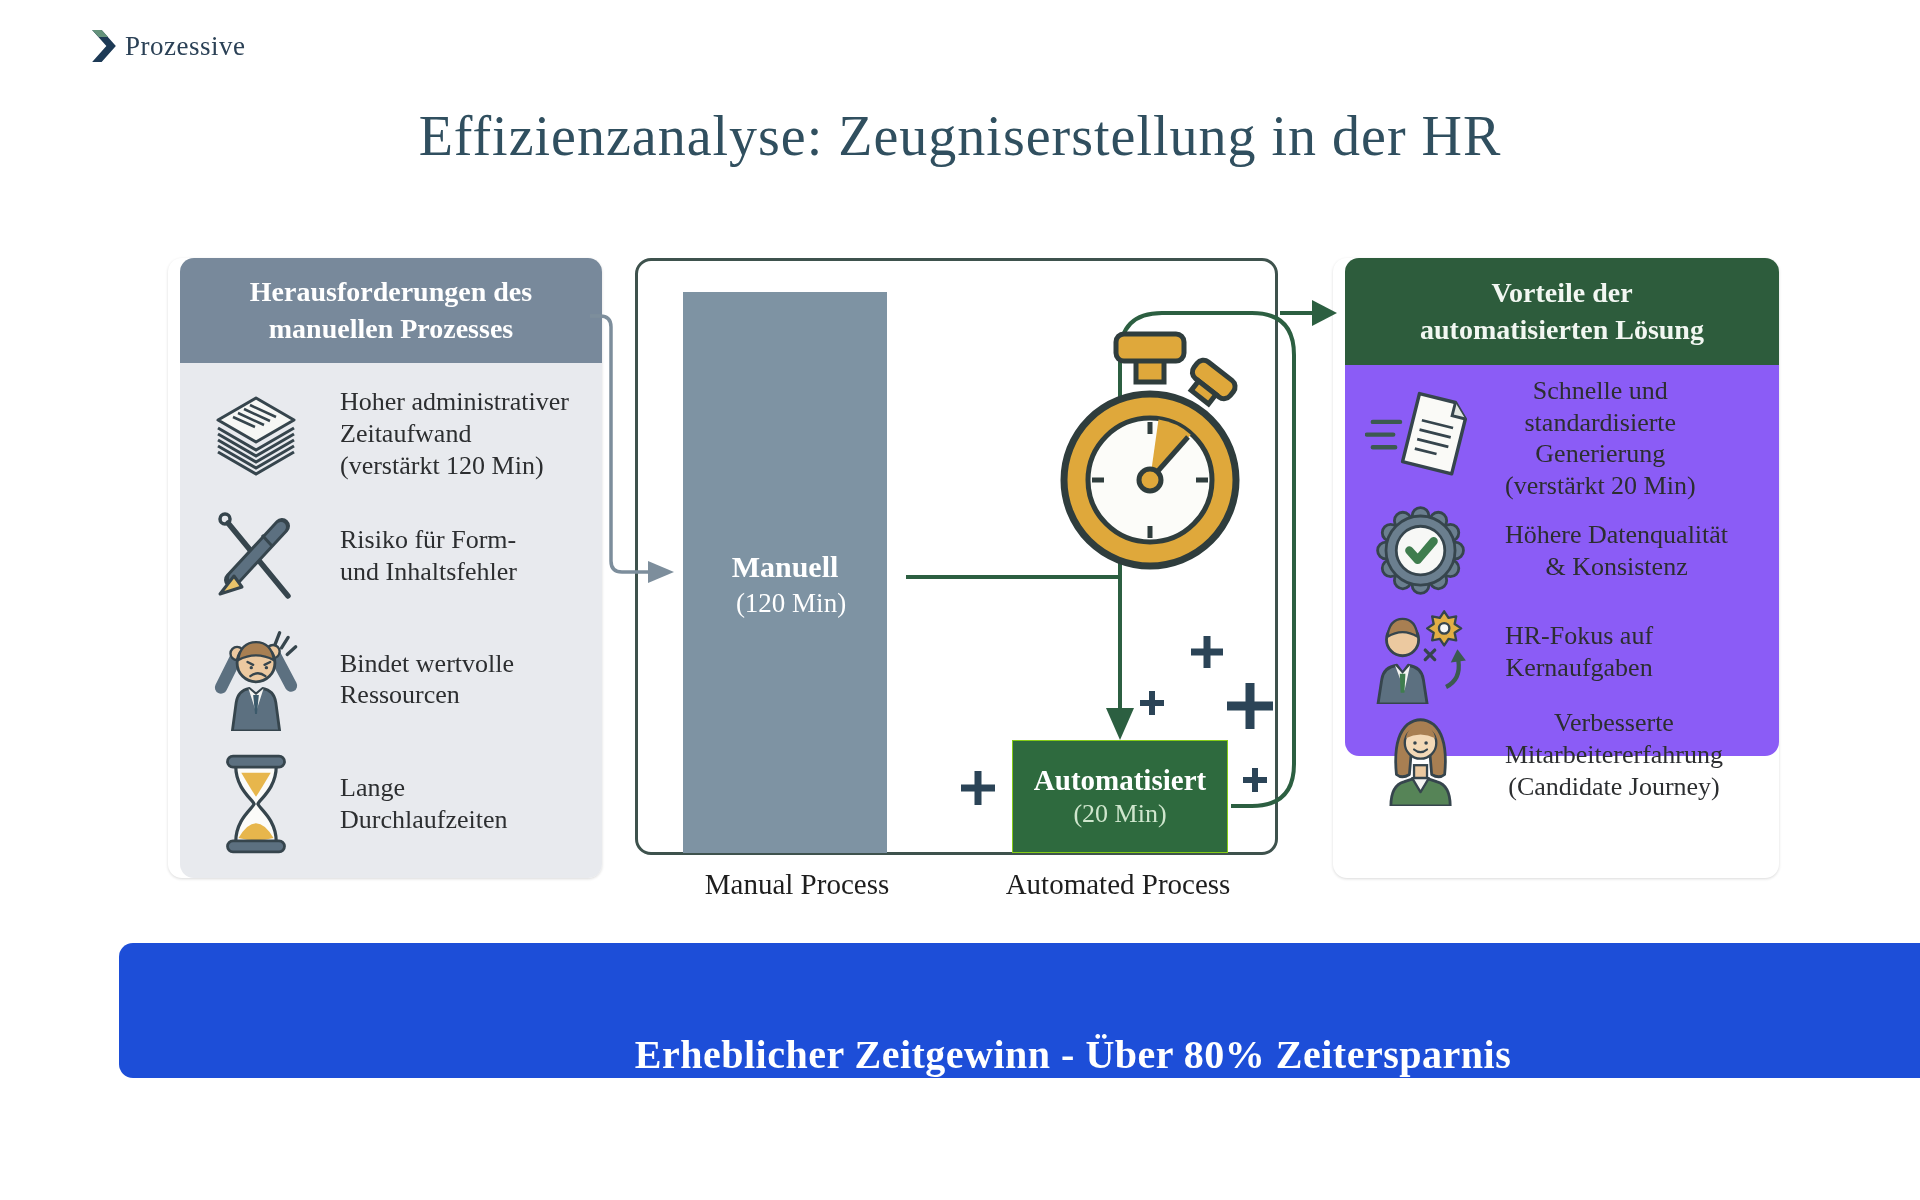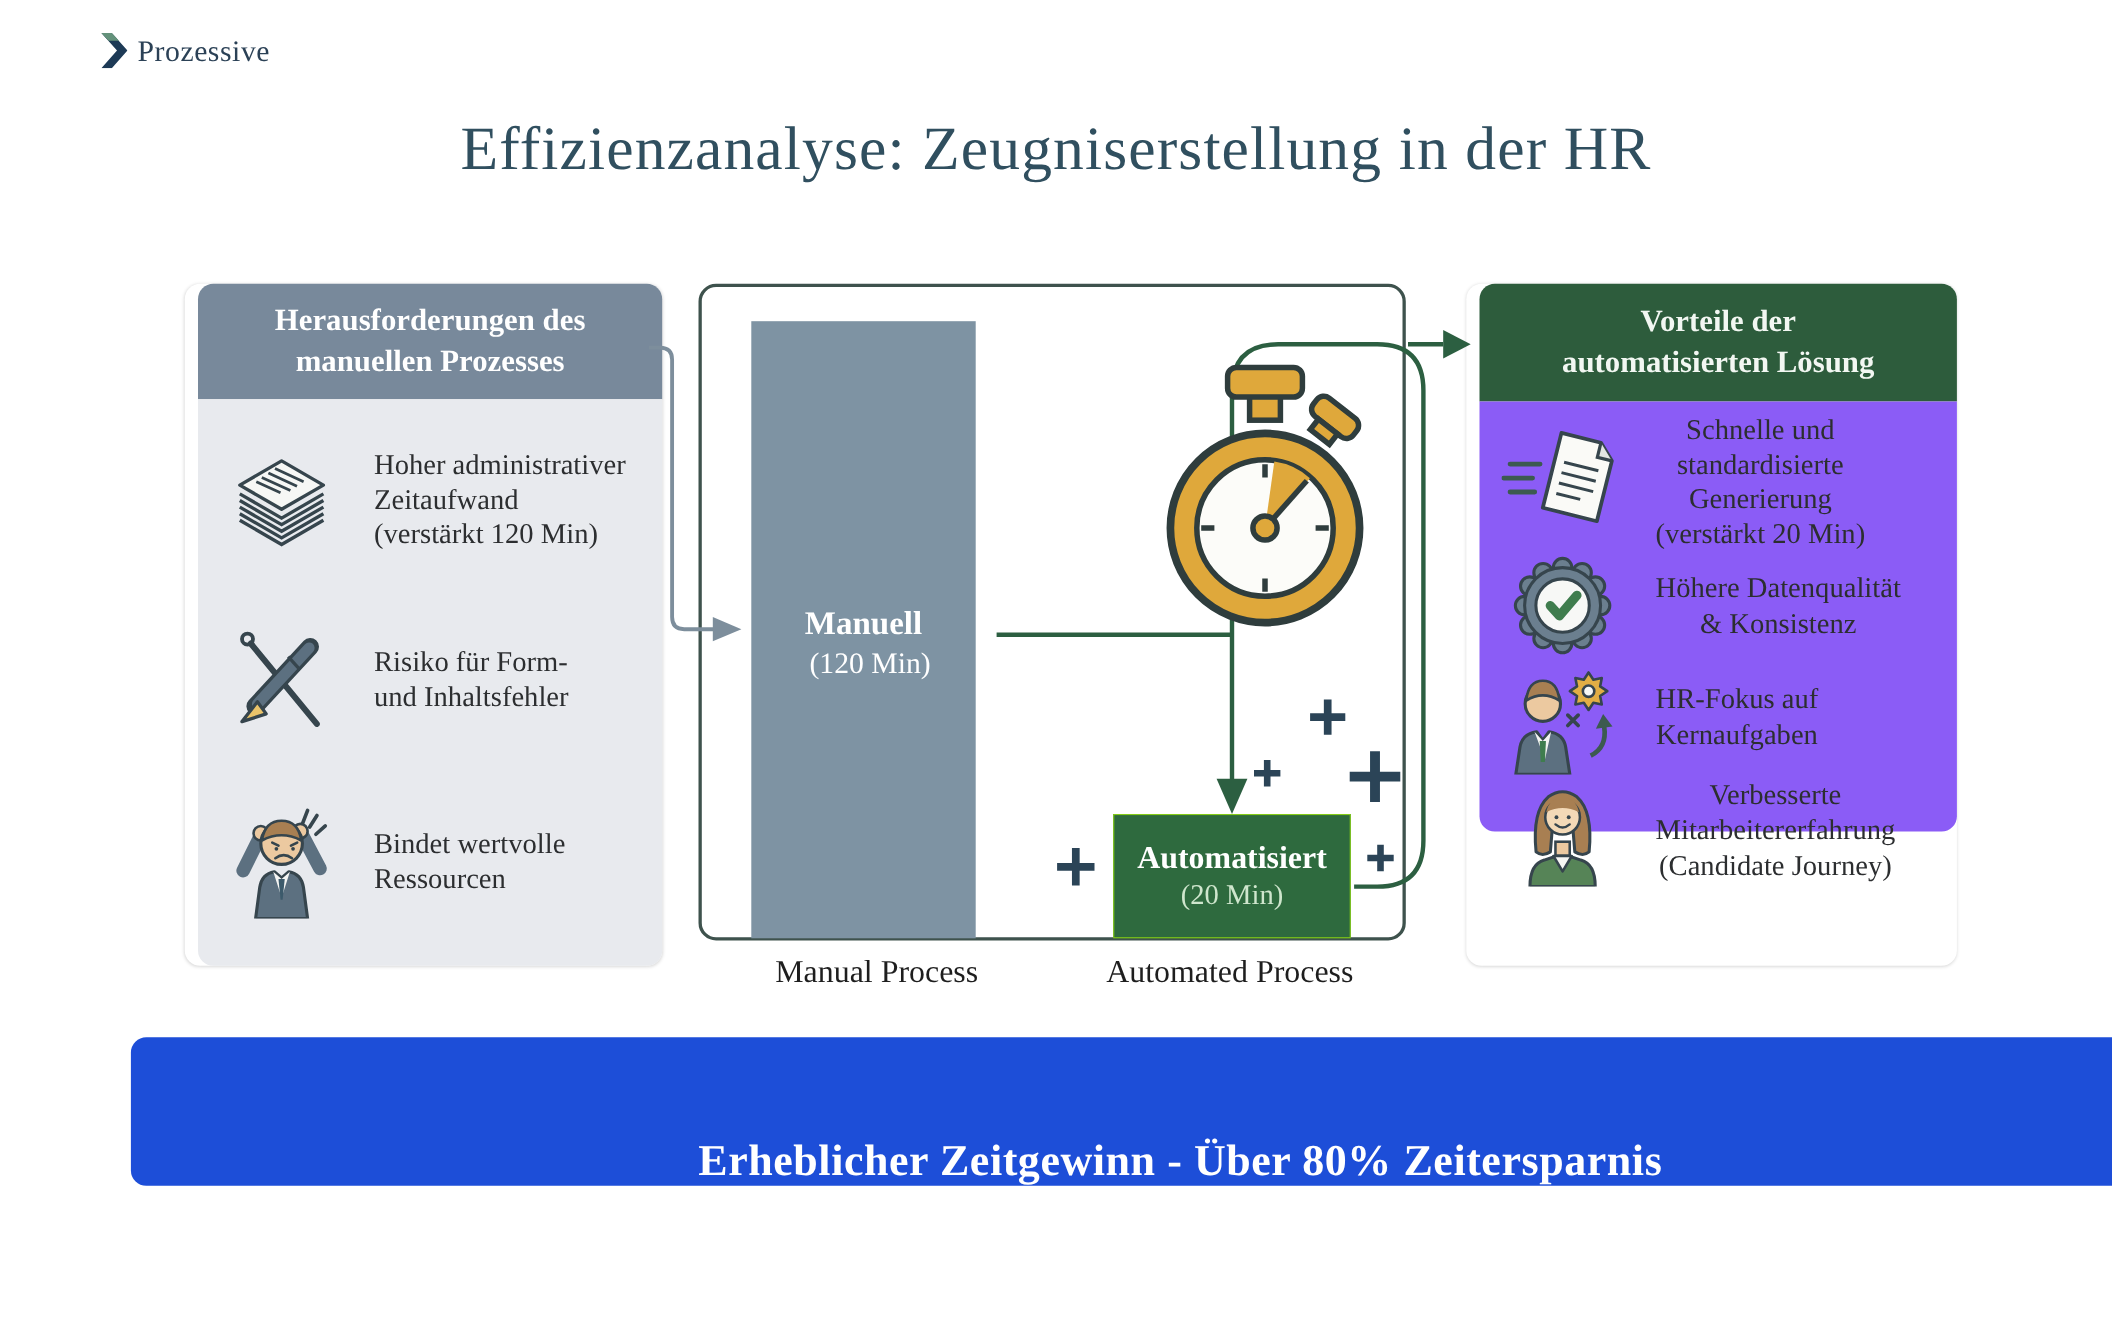--- a/index.html
+++ b/index.html
@@ -120,20 +120,33 @@
             <path d="M46,37 L52,40 M64,40 L70,37" stroke="#36454d" stroke-width="2.5" stroke-linecap="round"></path>
             <circle cx="50" cy="43" r="1.8" fill="#36454d"></circle>
               <circle cx="66" cy="43" r="1.8" fill="#36454d"></circle>
             <path d="M49,52 Q57,46 65,52" fill="none" stroke="#36454d" stroke-width="2.5" stroke-linecap="round"></path>
           </svg>
         </span>
         <span class="item-text">Bindet wertvolle
 Ressourcen</span>
       </div>
 
+      <div class="item">
+        <span class="icon-box">
+          <svg width="92" height="102" viewBox="0 0 100 110">
+            <path d="M28,14 H72 C72,38 54,50 52,55 C54,60 72,72 72,96 H28 C28,72 46,60 48,55 C46,50 28,38 28,14 Z" fill="#fbfbf9" stroke="#36454d" stroke-width="3.5" stroke-linejoin="round"></path>
+            <path d="M34,21 H66 Q53,43 50,47 Q47,43 34,21 Z" fill="#e7b64c"></path>
+            <path d="M31,92 Q50,60 69,92 Q50,97 31,92 Z" fill="#e7b64c"></path>
+            <rect x="19" y="3" width="62" height="12" rx="6" fill="#5c7080" stroke="#36454d" stroke-width="3"></rect>
+            <rect x="19" y="95" width="62" height="12" rx="6" fill="#5c7080" stroke="#36454d" stroke-width="3"></rect>
+          </svg>
+        </span>
+        <span class="item-text">Lange
+Durchlaufzeiten</span>
+      </div>
 
     </div>
   </div>
 
   <div class="chart-box"></div>
 
   <div class="bar-manual">
     <div class="bar-label-block">
       <div class="bar-name">Manuell</div>
       <div class="bar-time">(120 Min)</div>

